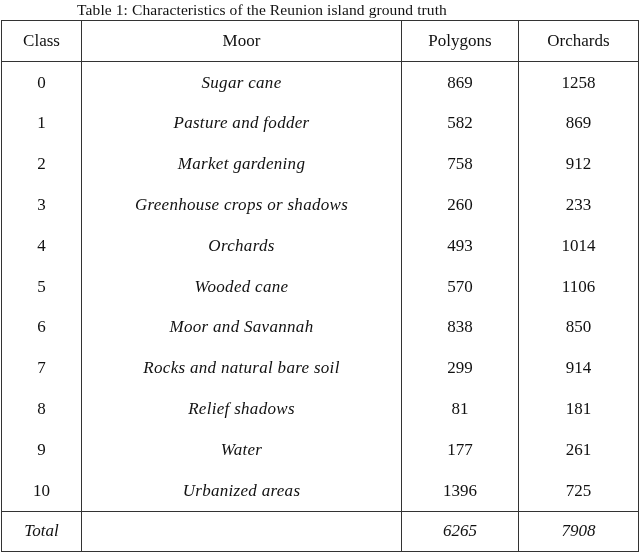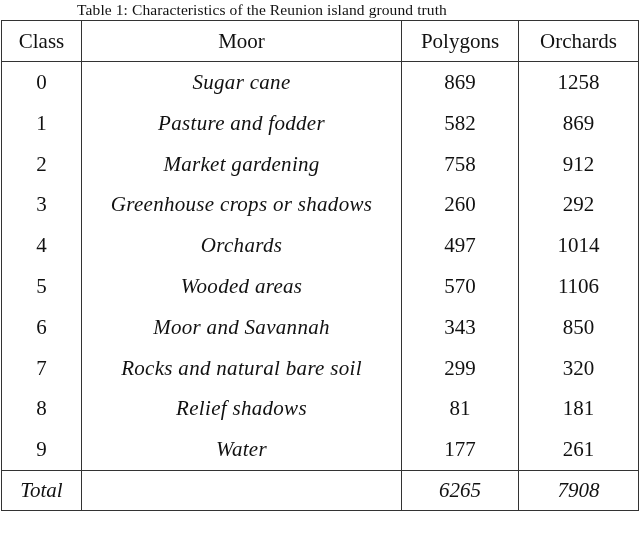--- a/index.html
+++ b/index.html
@@ -29,21 +29,21 @@
       white-space: nowrap;
     }
     table.gt {
       position: absolute;
       left: 1px;
       top: 20px;
       width: 637px;
       border-collapse: collapse;
       table-layout: fixed;
       font-family: "Liberation Serif", "DejaVu Serif", serif;
-      font-size: 21px;
+      font-size: 17px;
     }
     table.gt td, table.gt th {
       border-left: 1.5px solid #333;
       border-right: 1.5px solid #333;
       padding: 0;
       text-align: center;
       font-weight: normal;
       white-space: nowrap;
       overflow: hidden;
     }
@@ -109,58 +109,64 @@
     <tr>
       <td>2</td>
       <td class="label">Market gardening</td>
       <td>758</td>
       <td>912</td>
     </tr>
     <tr>
       <td>3</td>
       <td class="label">Greenhouse crops or shadows</td>
       <td>260</td>
-      <td>292</td>
+      <td>233</td>
     </tr>
     <tr>
       <td>4</td>
       <td class="label">Orchards</td>
-      <td>497</td>
+      <td>493</td>
       <td>1014</td>
     </tr>
     <tr>
       <td>5</td>
-      <td class="label">Wooded areas</td>
+      <td class="label">Wooded cane</td>
       <td>570</td>
       <td>1106</td>
     </tr>
     <tr>
       <td>6</td>
       <td class="label">Moor and Savannah</td>
-      <td>343</td>
+      <td>838</td>
       <td>850</td>
     </tr>
     <tr>
       <td>7</td>
       <td class="label">Rocks and natural bare soil</td>
       <td>299</td>
-      <td>320</td>
+      <td>914</td>
     </tr>
     <tr>
       <td>8</td>
       <td class="label">Relief shadows</td>
       <td>81</td>
       <td>181</td>
     </tr>
     <tr>
       <td>9</td>
       <td class="label">Water</td>
       <td>177</td>
       <td>261</td>
     </tr>
+    <tr>
+      <td>10</td>
+      <td class="label">Urbanized areas</td>
+      <td>1396</td>
+      <td>725</td>
+    </tr>
   </tbody>
   <tfoot>
     <tr>
       <td>Total</td>
       <td></td>
       <td>6265</td>
       <td>7908</td>
     </tr>
   </tfoot>
 </table>

